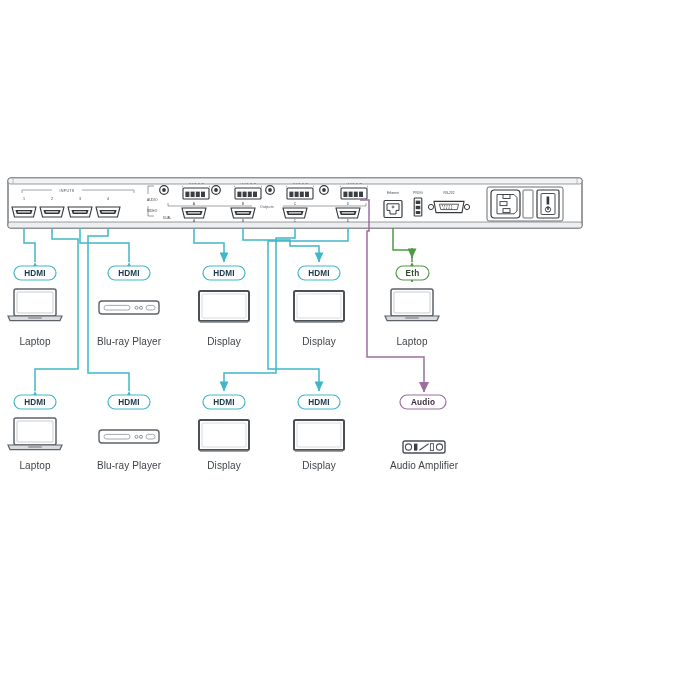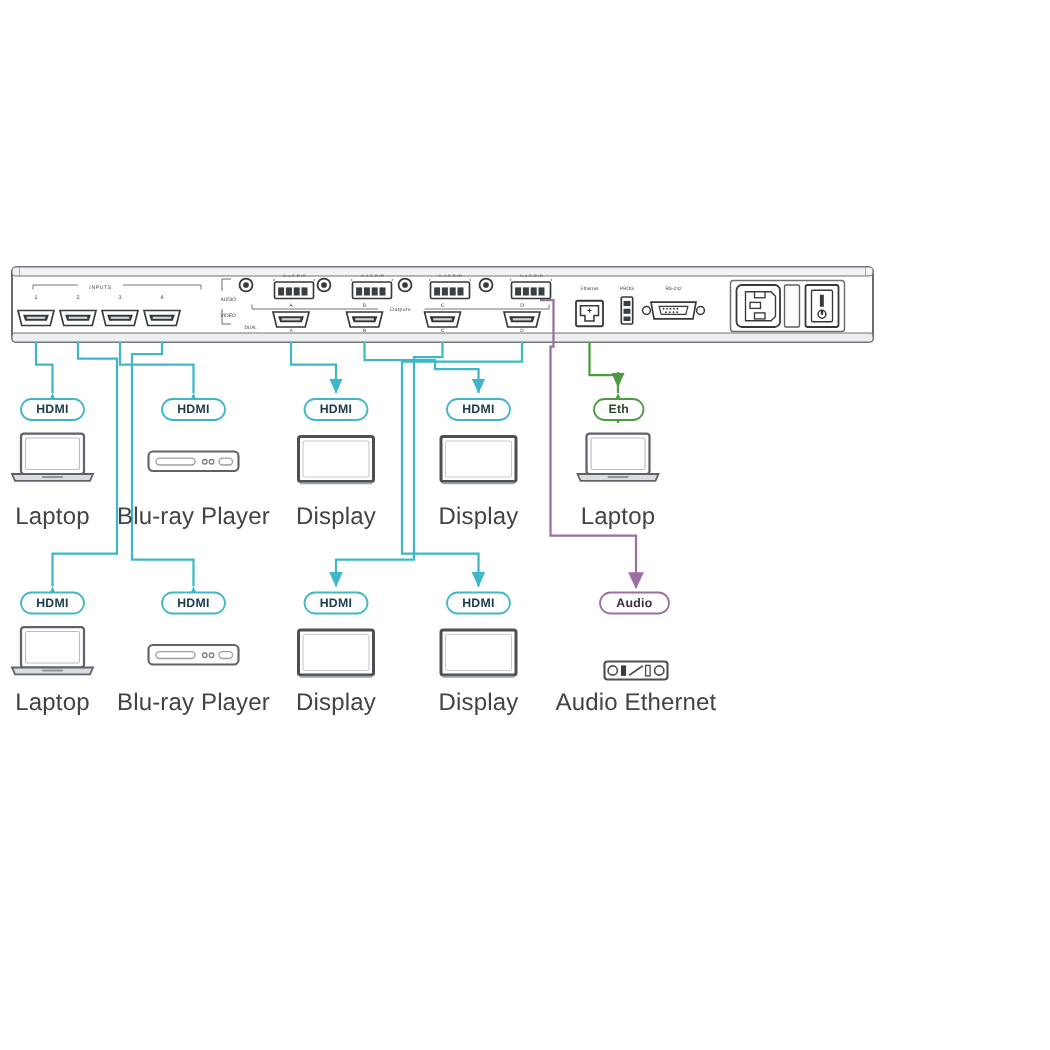--- a/index.html
+++ b/index.html
@@ -1,21 +1,21 @@
 <!DOCTYPE html>
 <html><head>
 <meta charset="utf-8">
 <title>Connection Diagram</title>
 <style>
   html,body{margin:0;padding:0;background:#ffffff;}
   body{width:700px;height:700px;position:relative;overflow:hidden;
        font-family:"Liberation Sans","DejaVu Sans",sans-serif;}
   #stage{position:absolute;left:0;top:0;width:584px;height:700px;}
   svg#diagram{position:absolute;left:0;top:0;width:700px;height:700px;display:block;}
-  .lbl{position:absolute;color:#3f4448;font-size:16px;letter-spacing:.1px;
+  .lbl{position:absolute;color:#3f4448;font-size:10px;letter-spacing:.1px;
        text-align:center;white-space:nowrap;transform:translateX(-50%);}
   .badge-txt{font-size:8.2px;font-weight:bold;letter-spacing:.2px;}
 </style>
 </head>
 <body>
 
 <div id="stage">
 
 <svg id="diagram" viewBox="0 0 700 700">
   <defs>
@@ -371,15 +371,15 @@
 <div class="lbl" style="left:35px;  top:336px;">Laptop</div>
 <div class="lbl" style="left:129px; top:336px;">Blu-ray Player</div>
 <div class="lbl" style="left:224px; top:336px;">Display</div>
 <div class="lbl" style="left:319px; top:336px;">Display</div>
 <div class="lbl" style="left:412px; top:336px;">Laptop</div>
 
 <div class="lbl" style="left:35px;  top:460px;">Laptop</div>
 <div class="lbl" style="left:129px; top:460px;">Blu-ray Player</div>
 <div class="lbl" style="left:224px; top:460px;">Display</div>
 <div class="lbl" style="left:319px; top:460px;">Display</div>
-<div class="lbl" style="left:424px; top:460px;">Audio Ethernet</div>
+<div class="lbl" style="left:424px; top:460px;">Audio Amplifier</div>
 
 </div>
 
 </body></html>

